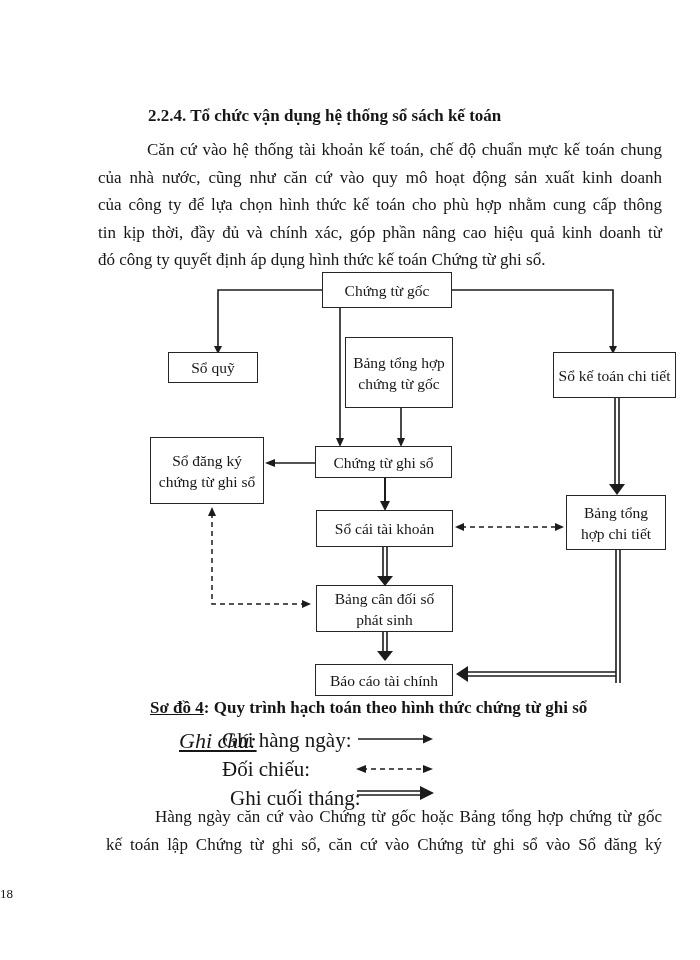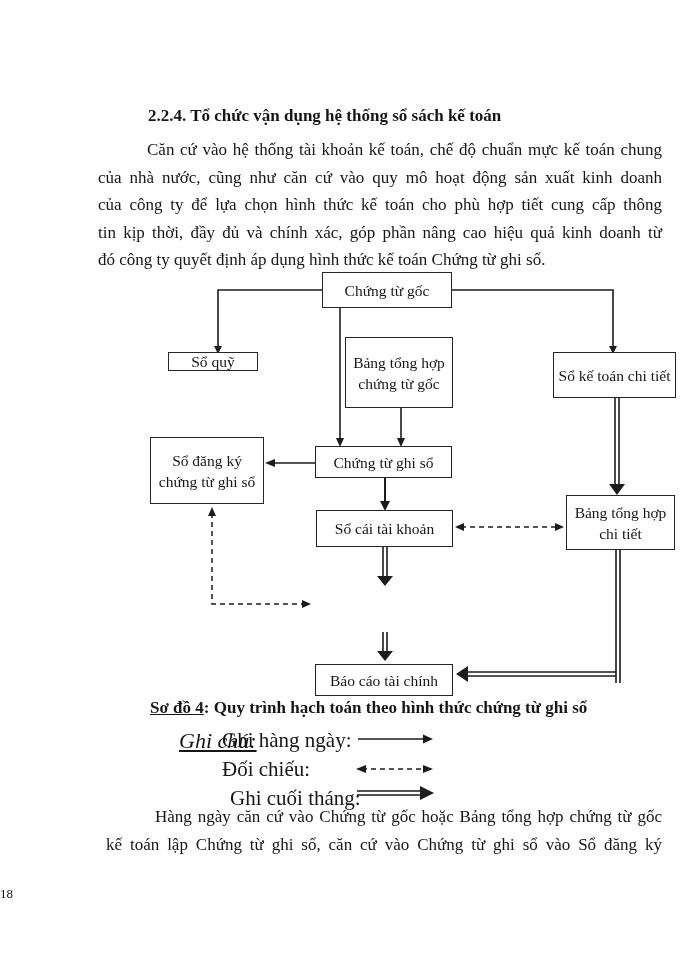--- a/index.html
+++ b/index.html
@@ -30,27 +30,27 @@
   .line.last { text-align-last:left; }
 
   .fbox {
     position:absolute; box-sizing:border-box;
     border:1.6px solid #262626; background:#ffffff;
     display:flex; align-items:center; justify-content:center;
     text-align:center; font-size:15.5px; line-height:21px;
     padding:1px 4px;
   }
   #bx-chung-tu-goc        { left:322px; top:272px; width:130px; height:36px; }
-  #bx-so-quy              { left:168px; top:352px; width:90px;  height:19px; }
+  #bx-so-quy              { left:168px; top:352px; width:90px;  height:31px; }
   #bx-bang-th-ctg         { left:345px; top:337px; width:108px; height:71px; }
   #bx-so-ke-toan-ct       { left:553px; top:352px; width:123px; height:46px;text-align:center; }
   #bx-so-dang-ky          { left:150px; top:437px; width:114px; height:67px; }
   #bx-chung-tu-ghi-so     { left:315px; top:446px; width:137px; height:32px; }
   #bx-so-cai              { left:316px; top:510px; width:137px; height:37px; }
-  #bx-bang-th-chi-tiet    { left:566px; top:495px; width:109px; height:55px; }
+  #bx-bang-th-chi-tiet    { left:566px; top:495px; width:100px; height:55px; }
   #bx-bang-can-doi        { left:316px; top:585px; width:137px; height:47px; }
   #bx-bao-cao             { left:315px; top:664px; width:138px; height:32px; }
 
   svg.connectors {
     position:absolute; left:0; top:0; width:700px; height:960px;
     pointer-events:none;
   }
   .cline  { stroke:#1c1c1c; stroke-width:1.6; fill:none; }
   .cline2 { stroke:#1c1c1c; stroke-width:2;   fill:none; }
   .cdash  { stroke:#1c1c1c; stroke-width:1.5; fill:none; stroke-dasharray:5 4; }
@@ -81,21 +81,21 @@
 </head>
 <body>
 
 <div class="page">
 
   <div class="heading">2.2.4. Tổ chức vận dụng hệ thống sổ sách kế toán</div>
 
   <div class="para" id="para1">
     <div class="line first">Căn cứ vào hệ thống tài khoản kế toán, chế độ chuẩn mực kế toán chung</div>
     <div class="line">của nhà nước, cũng như căn cứ vào quy mô hoạt động sản xuất kinh doanh</div>
-    <div class="line">của công ty để lựa chọn hình thức kế toán cho phù hợp tiết cung cấp thông</div>
+    <div class="line">của công ty để lựa chọn hình thức kế toán cho phù hợp nhằm cung cấp thông</div>
     <div class="line">tin kịp thời, đầy đủ và chính xác, góp phần nâng cao hiệu quả kinh doanh từ</div>
     <div class="line last">đó công ty quyết định áp dụng hình thức kế toán Chứng từ ghi sổ.</div>
   </div>
 
   <svg class="connectors" viewBox="0 0 700 960" xmlns="http://www.w3.org/2000/svg">
 
     <g>
       <path class="cline" d="M322 290 H218 V347"></path>
       <polygon class="ahead" points="214,346 222,346 218,354"></polygon>
     </g>
@@ -173,20 +173,21 @@
   </svg>
 
   <div class="fbox" id="bx-chung-tu-goc">Chứng từ gốc</div>
   <div class="fbox" id="bx-so-quy">Sổ quỹ</div>
   <div class="fbox" id="bx-bang-th-ctg">Bảng tổng hợp chứng từ gốc</div>
   <div class="fbox" id="bx-so-ke-toan-ct">Sổ kế toán chi tiết</div>
   <div class="fbox" id="bx-so-dang-ky">Sổ đăng ký chứng từ ghi sổ</div>
   <div class="fbox" id="bx-chung-tu-ghi-so">Chứng từ ghi sổ</div>
   <div class="fbox" id="bx-so-cai">Sổ cái tài khoản</div>
   <div class="fbox" id="bx-bang-th-chi-tiet">Bảng tổng hợp chi tiết</div>
+  <div class="fbox" id="bx-bang-can-doi">Bảng cân đối số phát sinh</div>
   <div class="fbox" id="bx-bao-cao">Báo cáo tài chính</div>
 
   <div class="caption">
     <span class="u">Sơ đồ 4</span><span>: Quy trình hạch toán theo hình thức chứng từ ghi sổ</span>
   </div>
 
   <div class="legend-title">Ghi chú:</div>
   <div class="legend-label" id="lg1">Ghi hàng ngày:</div>
   <div class="legend-label" id="lg2">Đối chiếu:</div>
   <div class="legend-label" id="lg3">Ghi cuối tháng:</div>

